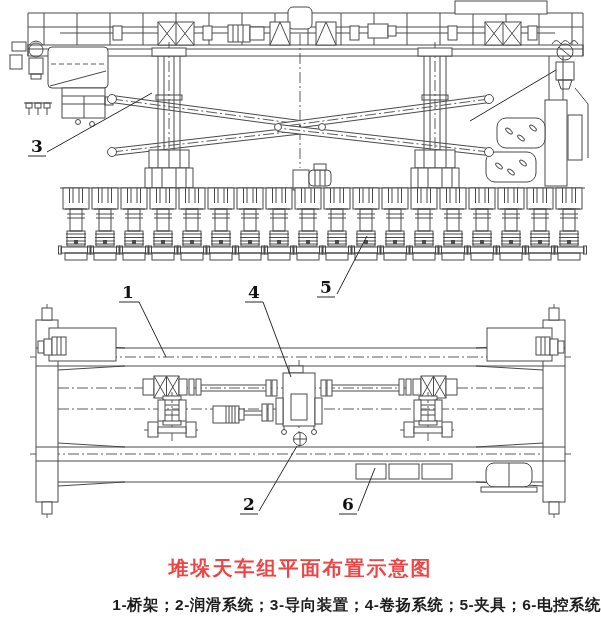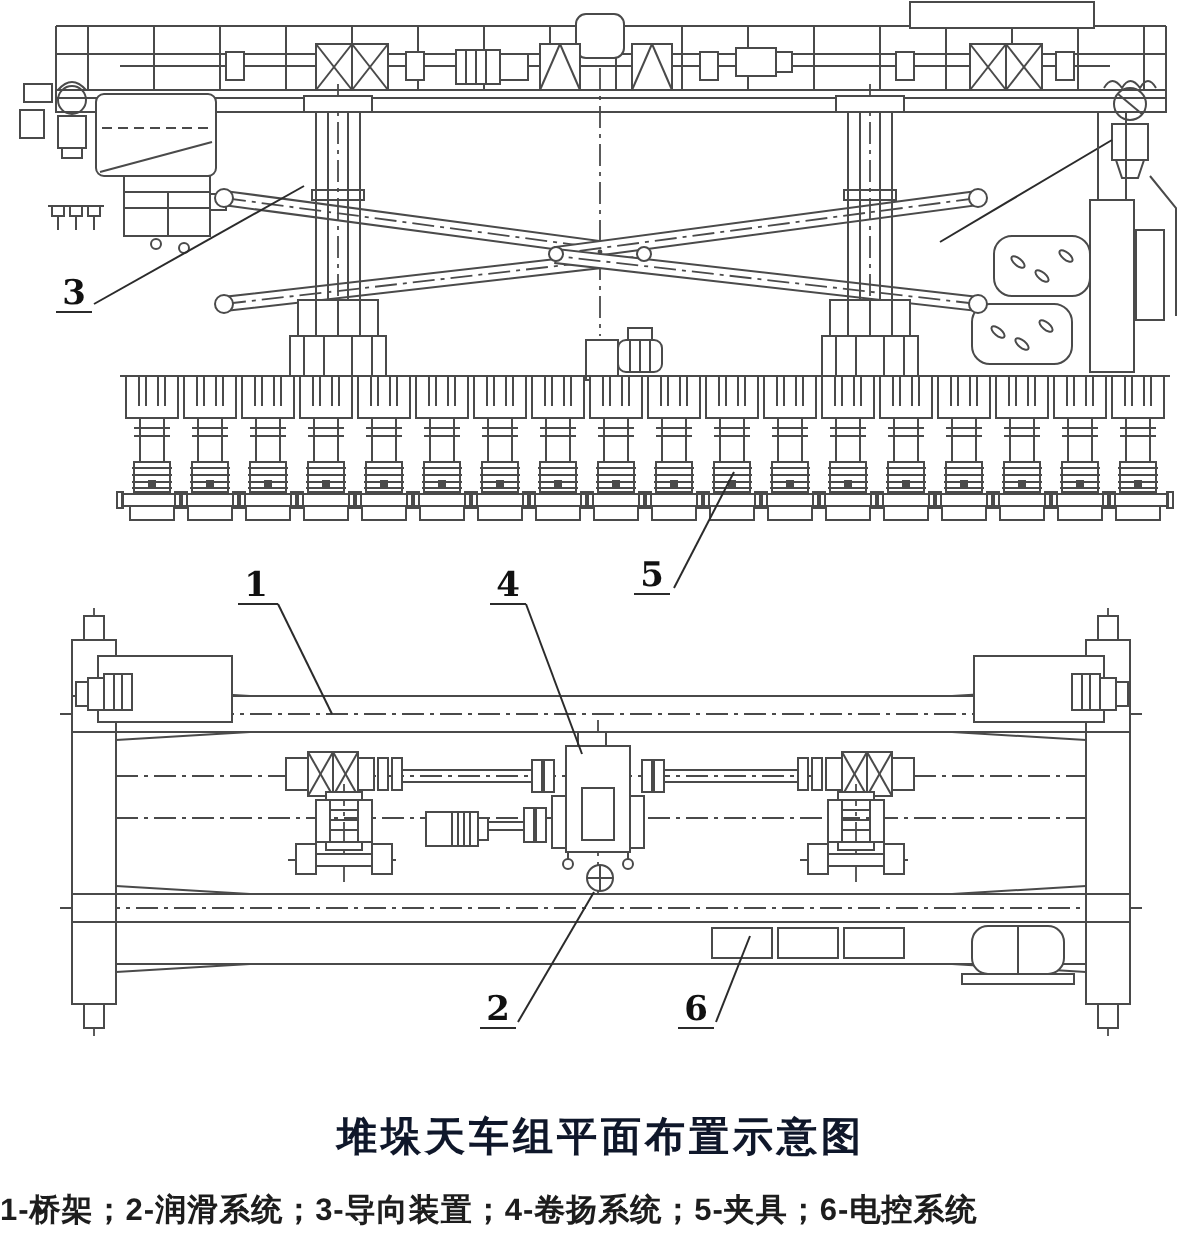--- a/index.html
+++ b/index.html
@@ -6,22 +6,22 @@
   .frame{position:relative;width:601px;height:624px;background:#ffffff;overflow:hidden;
          font-family:"Liberation Sans",sans-serif;}
   svg{position:absolute;left:0;top:0;}
   .s{fill:none;stroke:#4a4a4a;stroke-width:1;}
   .w{fill:#ffffff;stroke:#4a4a4a;stroke-width:1;}
   .cl{fill:none;stroke:#4a4a4a;stroke-width:0.9;stroke-dasharray:11 3 2 3;}
   .dash{fill:none;stroke:#4a4a4a;stroke-width:0.9;stroke-dasharray:5 3;}
   .lead{fill:none;stroke:#2b2b2b;stroke-width:1;}
   .num{font-family:"DejaVu Serif","Liberation Serif",serif;font-weight:bold;font-size:17px;fill:#111;}
   .figtitle{position:absolute;left:0;top:555px;width:601px;text-align:center;
-            font-size:20px;font-weight:bold;color:#0f172a;letter-spacing:2px;}
-  .figlegend{position:absolute;left:0;top:595px;width:601px;text-align:left;
+            font-size:20px;font-weight:bold;color:#ef4444;letter-spacing:2px;}
+  .figlegend{position:absolute;left:0;top:595px;width:601px;text-align:right;
              font-size:15.5px;font-weight:bold;color:#1d1d1d;letter-spacing:0.5px;white-space:nowrap;}
 </style>
 </head>
 <body>
 
 <div class="frame">
 
 <svg id="drawing" width="601" height="548" viewBox="0 0 601 548">
   <defs>
     <g id="clampU" class="s">

